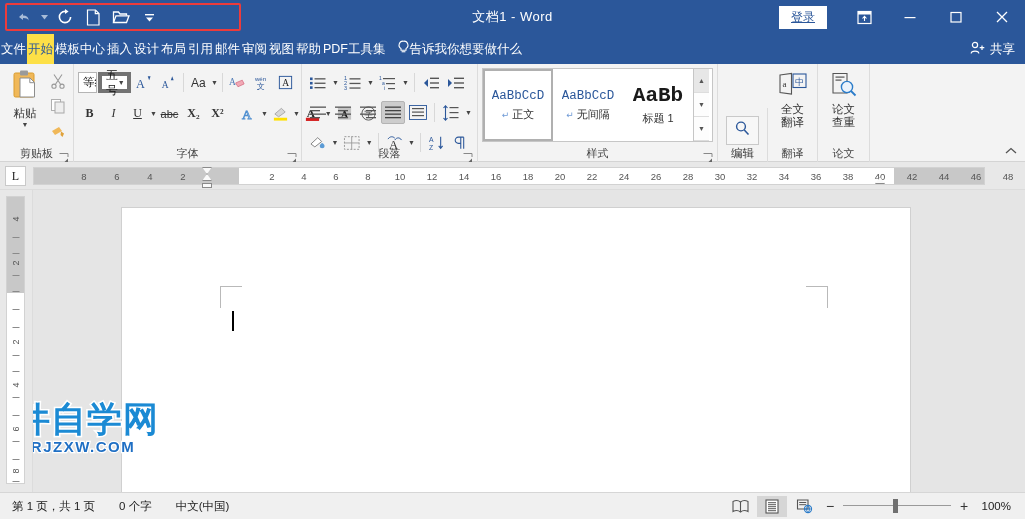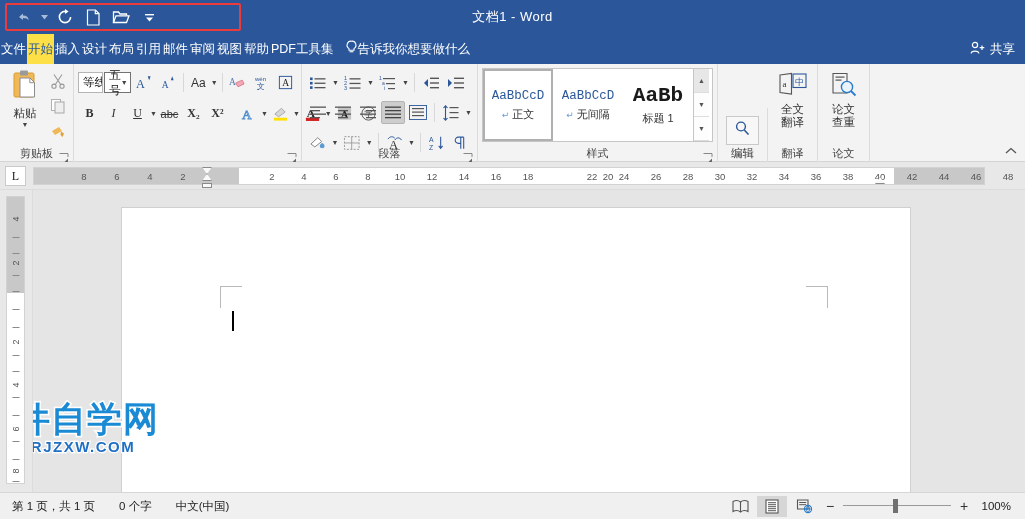--- a/index.html
+++ b/index.html
@@ -115,21 +115,21 @@
   .clip-small { display: flex; flex-direction: column; justify-content: flex-start; padding-top: 3px; gap: 3px; }
 
   
   .g-font { width: 228px; }
   .fontname {
     width: 86px; height: 21px; background: #fff; border: 1px solid #b5b5b5;
     display: flex; align-items: center; padding: 0 2px 0 4px;
     font-size: 11.5px; color: #111; overflow: hidden; white-space: nowrap;
   }
   .fontsize {
-    width: 46px; height: 21px; background: #fff; border: 1px solid #737373;
+    width: 46px; height: 21px; background: #fff; border: 4px solid #737373;
     display: flex; align-items: center; padding: 0 2px 0 4px;
     font-size: 11.5px; color: #111;
   }
   .fld-caret { margin-left: auto; font-size: 7px; color: #444; }
 
   
   .g-para { width: 176px; }
 
   
   .g-styles { width: 240px; }
@@ -305,25 +305,51 @@
         <svg width="13" height="13" viewBox="0 0 13 13">
             <rect x="2" y="3" width="9" height="1.4" fill="#ffffff"></rect>
             <path d="M3 6.6 L10 6.6 L6.5 10.4 Z" fill="#ffffff"></path>
           </svg>
       </div>
     </div>
     <div class="qat-highlight"></div>
 
     <div class="title-text">文档1  -  Word</div>
 
+    <div class="tb-right">
+      <button class="signin">登录</button>
+      <div class="winbtn">
+        <svg width="15" height="15" viewBox="0 0 15 15">
+            <rect x="1" y="1.5" width="13" height="12" fill="none" stroke="#ffffff" stroke-width="1.2"></rect>
+            <rect x="1" y="1.5" width="13" height="3" fill="#ffffff"></rect>
+            <path d="M7.5 11 L7.5 6.5 M5.5 8.5 L7.5 6.3 L9.5 8.5" stroke="#ffffff" stroke-width="1.1" fill="none"></path>
+          </svg>
+      </div>
+      <div class="winbtn">
+        <svg width="14" height="14" viewBox="0 0 14 14">
+            <rect x="1.5" y="7" width="11" height="1.2" fill="#ffffff"></rect>
+          </svg>
+      </div>
+      <div class="winbtn">
+        <svg width="14" height="14" viewBox="0 0 14 14">
+            <rect x="2" y="2.5" width="10" height="9.5" fill="none" stroke="#ffffff" stroke-width="1.2"></rect>
+          </svg>
+      </div>
+      <div class="winbtn close">
+        <svg width="14" height="14" viewBox="0 0 14 14">
+            <path d="M2 2 L12 12 M12 2 L2 12" stroke="#ffffff" stroke-width="1.3"></path>
+          </svg>
+      </div>
+    </div>
   </div>
 
   <div class="tabbar">
     <div class="tab file">文件</div>
     <div class="tab active">开始</div>
+    <div class="tab">模板中心</div>
     <div class="tab">插入</div>
     <div class="tab">设计</div>
     <div class="tab">布局</div>
     <div class="tab">引用</div>
     <div class="tab">邮件</div>
     <div class="tab">审阅</div>
     <div class="tab">视图</div>
     <div class="tab">帮助</div>
     <div class="tab">PDF工具集</div>
     <div class="tell-me">
@@ -482,20 +508,21 @@
             </svg>
         </div>
         <div class="btn">
           <svg width="18" height="17" viewBox="0 0 18 17">
               <circle cx="9" cy="8.5" r="7" fill="none" stroke="#555" stroke-width="1"></circle>
               <text x="4.5" y="12" font-size="9" font-family="Liberation Sans, sans-serif" fill="#333">字</text>
             </svg>
         </div>
       </div>
 
+      <div class="group-label">字体</div>
       <div class="group-dlg">
         <svg width="10" height="10" viewBox="0 0 10 10">
             <path d="M0.5 0.5 H9 V4" stroke="#888" fill="none" stroke-width="1"></path>
             <path d="M9 9 L9 5.5 L5.5 9 Z" fill="#666"></path>
           </svg>
       </div>
     </div>
 
     <div class="group g-para">
       <div class="grow" style="margin-top:3px;">
@@ -752,21 +779,21 @@
 
       <div class="rnum" style="left:238px;">2</div>
       <div class="rnum" style="left:270px;">4</div>
       <div class="rnum" style="left:302px;">6</div>
       <div class="rnum" style="left:334px;">8</div>
       <div class="rnum" style="left:366px;">10</div>
       <div class="rnum" style="left:398px;">12</div>
       <div class="rnum" style="left:430px;">14</div>
       <div class="rnum" style="left:462px;">16</div>
       <div class="rnum" style="left:494px;">18</div>
-      <div class="rnum" style="left:526px;margin-left:48px;">20</div>
+      <div class="rnum" style="left:526px;">20</div>
       <div class="rnum" style="left:558px;">22</div>
       <div class="rnum" style="left:590px;">24</div>
       <div class="rnum" style="left:622px;">26</div>
       <div class="rnum" style="left:654px;">28</div>
       <div class="rnum" style="left:686px;">30</div>
       <div class="rnum" style="left:718px;">32</div>
       <div class="rnum" style="left:750px;">34</div>
       <div class="rnum" style="left:782px;">36</div>
       <div class="rnum" style="left:814px;">38</div>
       <div class="rnum" style="left:846px;">40</div>

